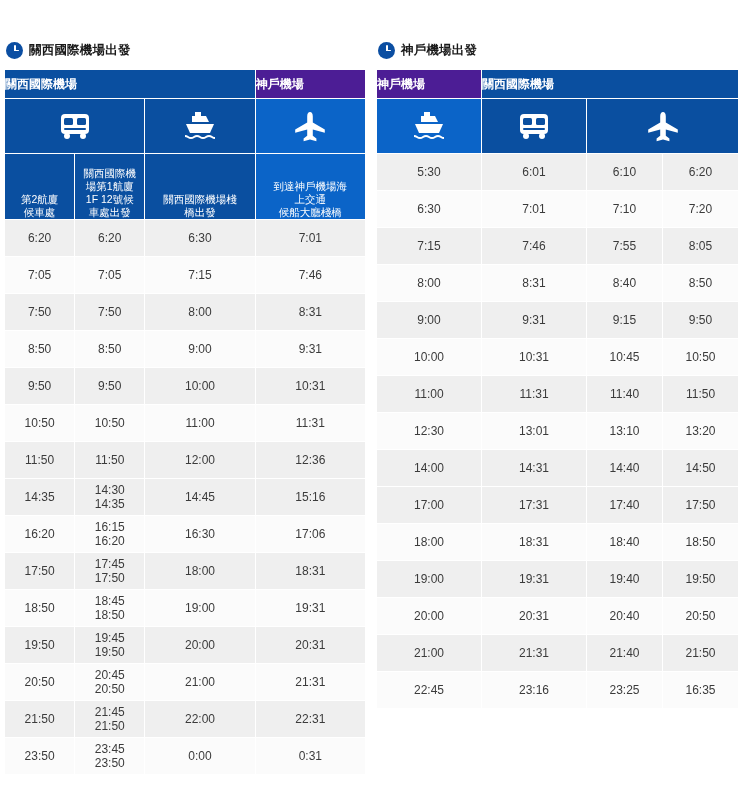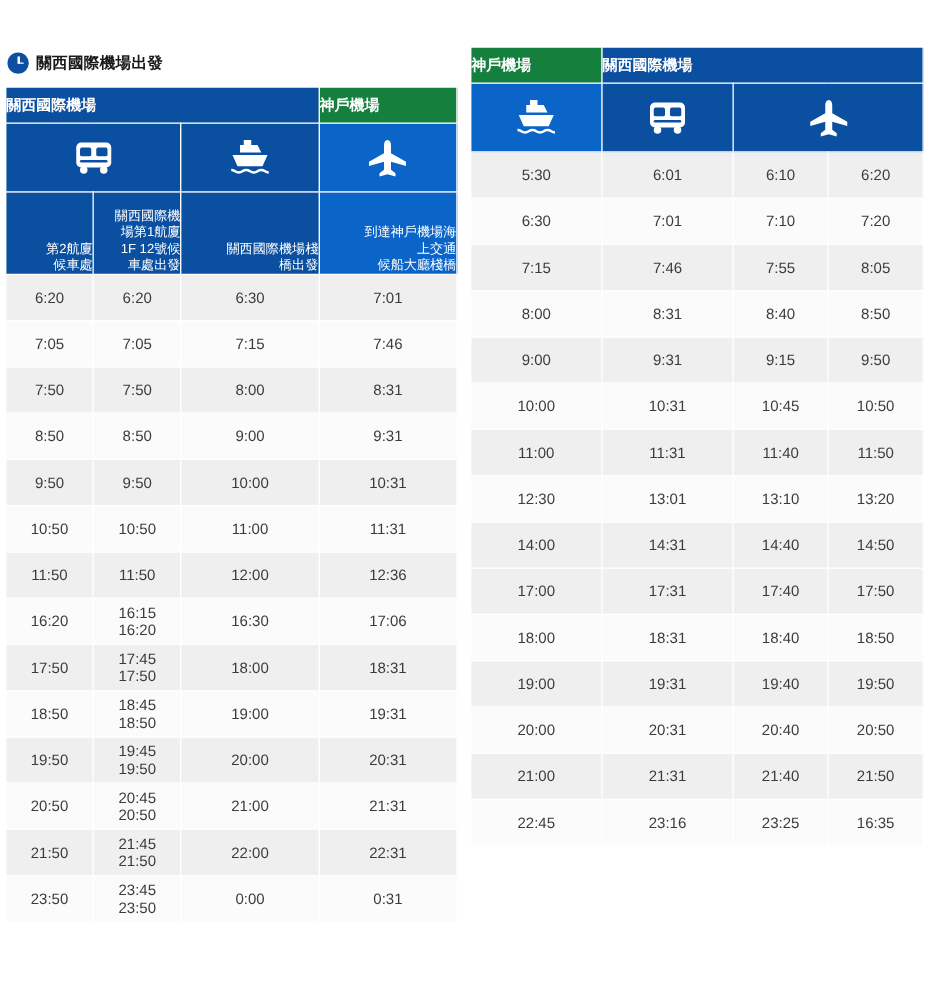--- a/index.html
+++ b/index.html
@@ -80,42 +80,42 @@
   .grp {
     background: #0a4fa0;
     color: #ffffff;
     font-size: 12px;
     font-weight: bold;
     text-align: left;
     height: 28px;
     vertical-align: middle;
   }
   .grp.alt {
-    background: #15803d;
+    background: #4c1d95;
     font-family: Liberation Serif, serif;
   }
   .iconcell {
     background: #0a4fa0;
     height: 54px;
     text-align: center;
     vertical-align: middle;
   }
   .iconcell.alt {
     background: #0b64c8;
   }
   .svgicon {
     display: block;
     margin: 0 auto;
   }
   .colhead {
     background: #0a4fa0;
     color: #ffffff;
     font-size: 10.5px;
     line-height: 1.25;
-    text-align: right;
+    text-align: center;
     vertical-align: bottom;
     height: 66px;
     padding: 2px 2px 6px 2px;
     box-sizing: border-box;
   }
   .colhead.alt {
     background: #0b64c8;
   }
   td.time {
     text-align: center;
@@ -233,20 +233,27 @@
           <td class="time multi">10:50</td>
           <td class="time multi">11:00</td>
           <td class="time multi">11:31</td>
         </tr>
         <tr class="odd">
           <td class="time multi">11:50</td>
           <td class="time multi">11:50</td>
           <td class="time multi">12:00</td>
           <td class="time multi">12:36</td>
         </tr>
+        <tr class="odd">
+          <td class="time multi">14:35</td>
+          <td class="time multi">14:30
+14:35</td>
+          <td class="time multi">14:45</td>
+          <td class="time multi">15:16</td>
+        </tr>
         <tr class="even">
           <td class="time multi">16:20</td>
           <td class="time multi">16:15
 16:20</td>
           <td class="time multi">16:30</td>
           <td class="time multi">17:06</td>
         </tr>
         <tr class="odd">
           <td class="time multi">17:50</td>
           <td class="time multi">17:45
@@ -287,20 +294,24 @@
           <td class="time multi">23:45
 23:50</td>
           <td class="time multi">0:00</td>
           <td class="time multi">0:31</td>
         </tr>
       </tbody>
     </table>
   </div>
 
   <div class="panel">
+    <div class="panel-title">
+      <span class="clock-icon"></span>
+      <span class="panel-title-text">神戶機場出發</span>
+    </div>
 
     <table class="sched">
       <colgroup>
         <col style="width:105px">
           <col style="width:105px">
           <col style="width:76px">
           <col style="width:76px">
       </colgroup>
       <tbody>
         <tr>

